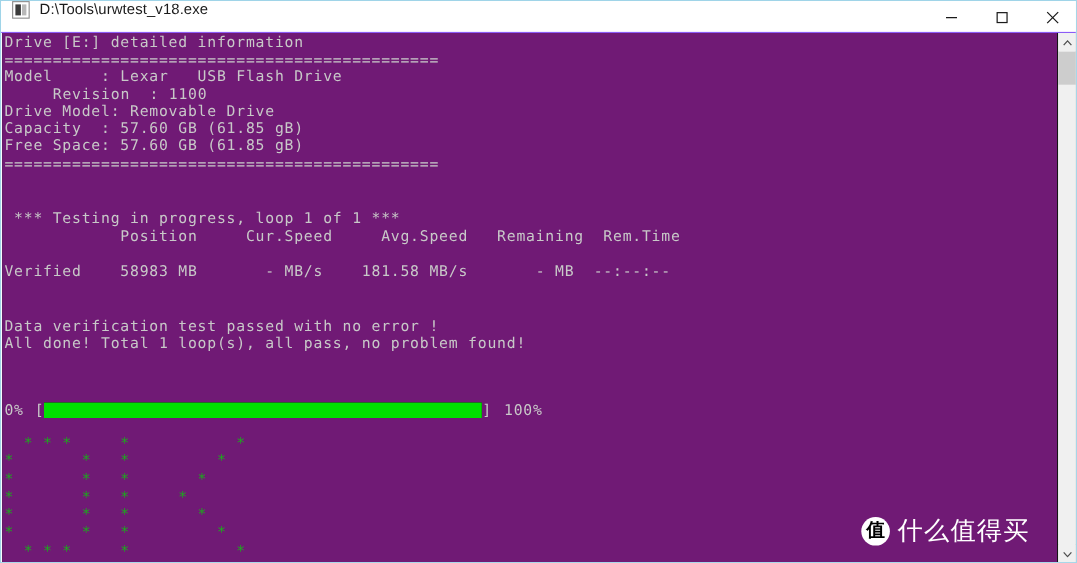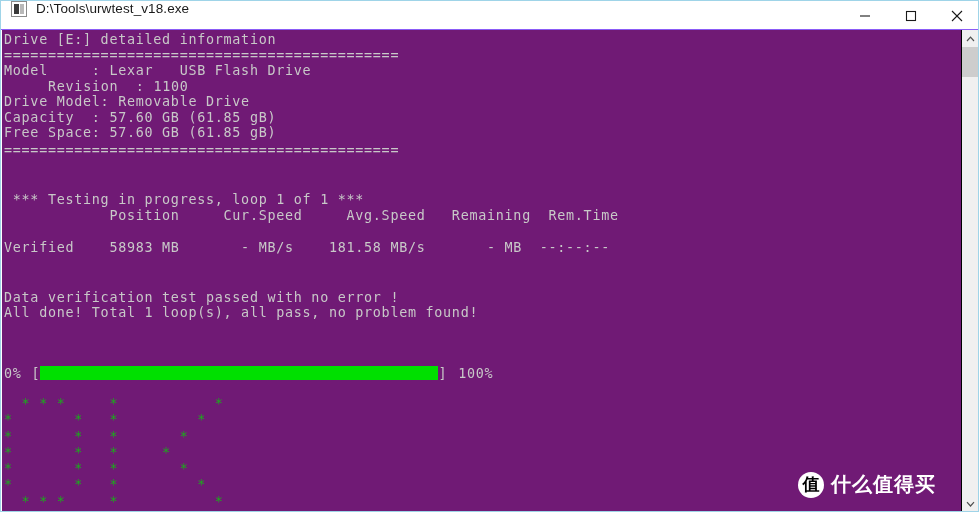--- a/index.html
+++ b/index.html
@@ -173,22 +173,22 @@
     font-size: 17px;
     font-weight: bold;
     display: flex;
     align-items: center;
     justify-content: center;
     line-height: 1;
   }
   .wm-text {
     color: #ffffff;
     font-family: "DejaVu Sans", sans-serif;
-    font-size: 20px;
-    font-weight: bold;
+    font-size: 23px;
+    font-weight: normal;
     letter-spacing: 1px;
     white-space: nowrap;
   }
 
   
   .scrollbar {
     width: 17px;
     flex: 0 0 auto;
     background: #f0f0f0;
     position: relative;

